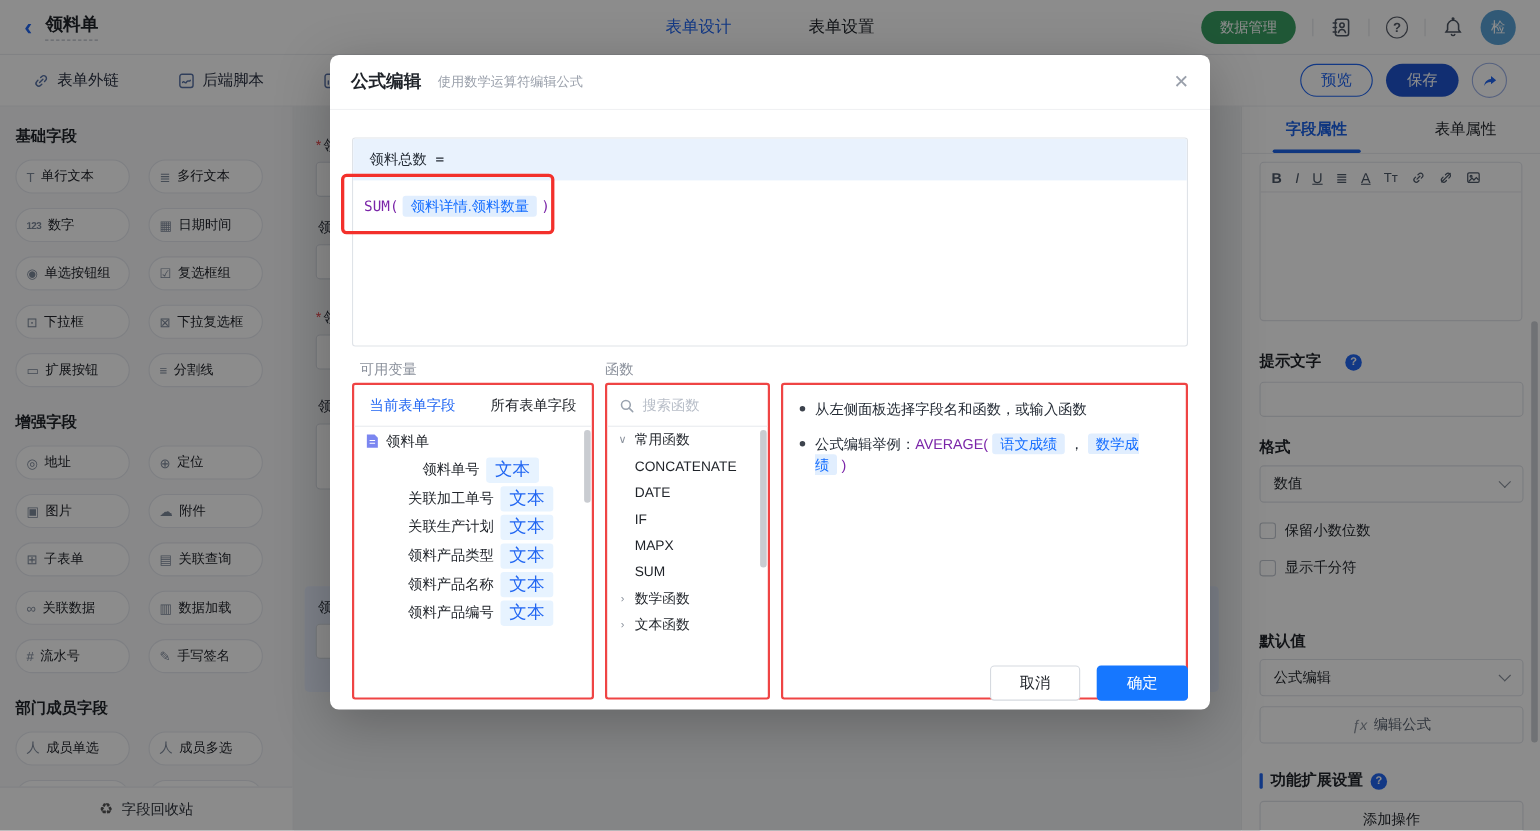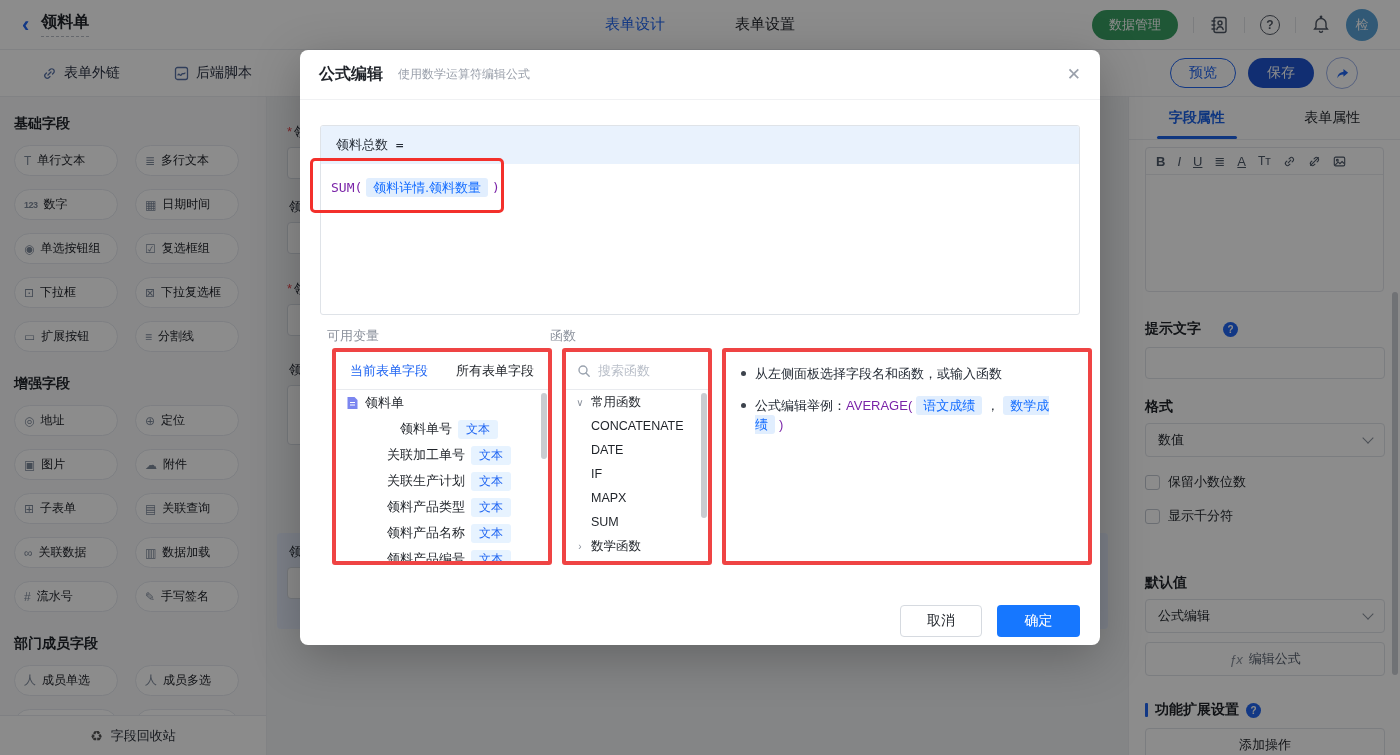--- a/index.html
+++ b/index.html
@@ -22,21 +22,21 @@
   .pill-green { background:#3a9f63; color:#fff; font-size:13px; padding:6px 17px; border-radius:16px; border:none; cursor:pointer; }
   .vdiv { width:1px; height:16px; background:#e2e4e8; }
   .icon-btn { display:flex; align-items:center; justify-content:center; cursor:pointer; }
   .help-circle { width:20px; height:20px; border-radius:50%; border:1.5px solid #555b66; color:#555b66;
     font-size:12px; font-weight:700; display:flex; align-items:center; justify-content:center; }
   .avatar { width:32px; height:32px; border-radius:50%; background:#59a3d8; color:#fff; font-size:13px;
     display:flex; align-items:center; justify-content:center; cursor:pointer; }
 
   
   .toolbar { position:absolute; left:0; top:50px; width:1400px; height:47px; background:#fff;
-    border-bottom:1px solid #ebedf0; display:flex; align-items:center; padding:0 42px; }
+    border-bottom:1px solid #ebedf0; display:flex; align-items:center; padding:0 30px; }
   .tb-link { display:flex; align-items:center; gap:7px; font-size:14px; color:#2a3142; margin-right:54px; cursor:pointer; white-space:nowrap; }
   .toolbar-right { margin-left:auto; display:flex; align-items:center; gap:12px; }
   .btn-preview { border:1px solid #2166f2; color:#2166f2; border-radius:16px; padding:5px 18px; font-size:14px; background:#fff; cursor:pointer; }
   .btn-save { background:#1f55d0; color:#fff; border-radius:16px; padding:6px 19px; font-size:14px; border:none; cursor:pointer; }
   .btn-share { width:32px; height:32px; border-radius:50%; border:1px solid #9fb3e8; background:#fff;
     display:flex; align-items:center; justify-content:center; cursor:pointer; }
 
   
   .left-sidebar { position:absolute; left:0; top:97px; width:267px; height:658px; background:#f7f8fa;
     border-right:1px solid #ebedf0; padding:18px 0 0 14px; overflow:hidden; }
@@ -107,33 +107,33 @@
   .formula-head { height:38px; background:#e9f2fd; display:flex; align-items:center; padding:0 15px;
     font-size:13px; color:#242b35; font-family:"DejaVu Sans Mono",monospace;text-align:right; }
   .formula-body { padding:15px 10px; font-family:"DejaVu Sans Mono",monospace; font-size:13px; color:#242b35; }
   .fn-name { color:#7a24a8; }
   .token { background:#e1eefe; color:#146dff; border-radius:3px; padding:2px 7px; margin:0 4px;
     font-family:"Liberation Sans","DejaVu Sans",sans-serif; }
   .red-box { position:absolute; left:10px; top:108px; width:194px; height:55px;
     border:3px solid #f3302b; border-radius:5px; z-index:5; pointer-events:none; }
 
   .panel-label { position:absolute; top:277px; font-size:13px; color:#8b919c; }
-  .panel { position:absolute; top:298px; height:217px; border:4px solid #ef4444; border-radius:3px;
-    background:#fff; overflow:hidden;margin-left:12px; }
+  .panel { position:absolute; top:298px; height:288px; border:2px solid #ef4444; border-radius:3px;
+    background:#fff; overflow:hidden; }
   .vars-panel { left:20px; width:220px; }
   .funcs-panel { left:250px; width:150px; }
   .help-panel { left:410px; width:370px; padding:13px 15px; }
 
   .vars-tabs { height:38px; border-bottom:1px solid #e9ebef; display:flex; align-items:center;
     justify-content:space-between; padding:0 14px; font-size:13px; }
   .vars-tab { cursor:pointer; }
   .vars-tab.active { color:#2166f2; }
   .tree-row { height:26px; display:flex; align-items:center; padding:0 10px; gap:6px; font-size:13px; cursor:pointer; }
   .tree-row.child { padding-left:28px; justify-content:center; padding-right:14px; }
-  .badge { background:#e7f3ff; color:#2166f2; font-size:12px; padding:1px 8px; border-radius:3px; }
+  .badge { background:#e7f3ff; color:#2166f2; font-size:16px; padding:1px 8px; border-radius:3px; }
   .vscroll { position:absolute; width:6px; background:#c9ccd1; border-radius:3px; right:1px; }
 
   .search-row { height:38px; border-bottom:1px solid #e9ebef; display:flex; align-items:center; gap:7px; padding:0 11px; }
   .search-row input { border:none; outline:none; width:95px; font-size:13px; color:#333; }
   .search-row input::placeholder { color:#b8bec8; }
   .fn-row { height:24px; display:flex; align-items:center; gap:6px; padding:0 9px; font-size:12.5px; cursor:pointer; }
   .fn-row .caret { color:#8a919c; font-size:10px; width:10px; text-align:center; }
   .fn-row.item { padding-left:25px; }
 
   .bullet-row { display:flex; gap:9px; font-size:13px; color:#242b35; line-height:1.45; margin-bottom:13px; }

